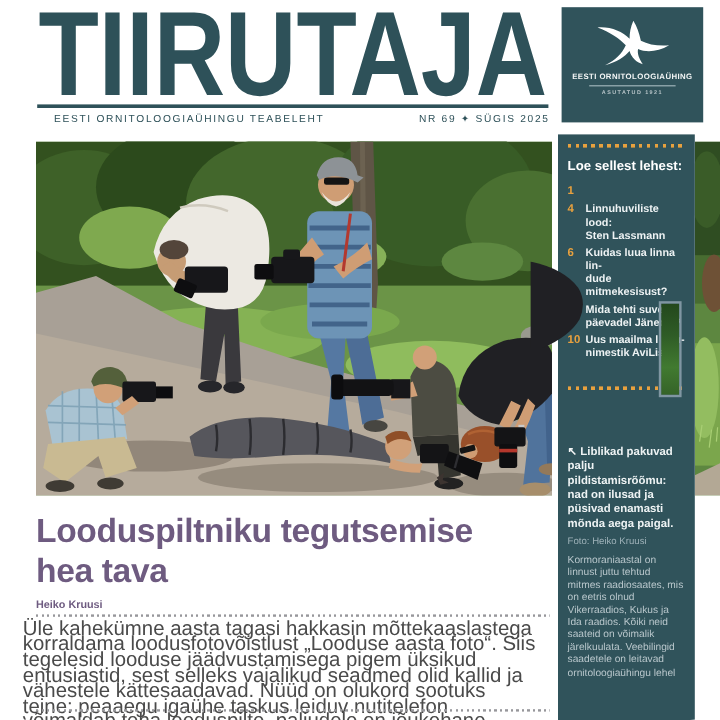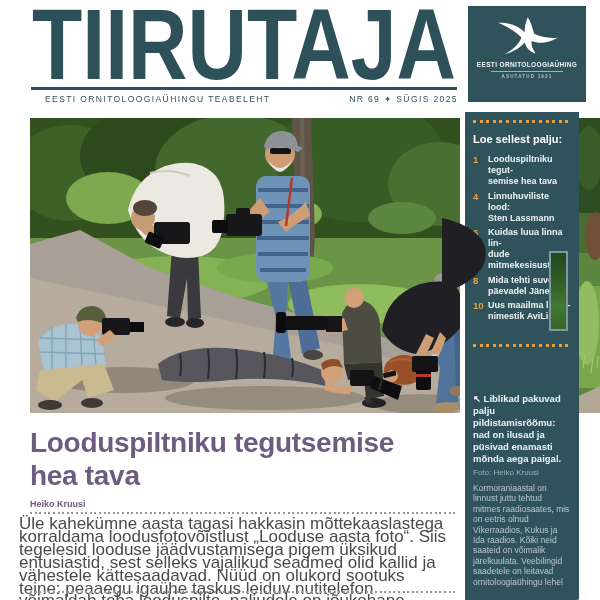--- a/index.html
+++ b/index.html
@@ -235,28 +235,24 @@
         <line x1="12" y1="255" x2="14" y2="240"></line>
         <line x1="18" y1="250" x2="19" y2="238"></line>
       </g>
     <path d="M0 278 L21 268 L21 295 L0 295 Z" fill="#b3a895"></path>
   </svg>
 
   <div class="inset-photo"></div>
 
   <div class="sidebar">
     <div class="dots-o"></div>
-    <div class="toc-heading">Loe sellest palju:</div>
+    <div class="toc-heading">Loe sellest lehest:</div>
 
     <div class="toc-item">
       <div class="toc-num">1</div>
-      <div class="toc-lines">
-        <div>Looduspiltniku tegut-</div>
-          <div>semise hea tava</div>
-      </div>
     </div>
     <div class="toc-item">
       <div class="toc-num">4</div>
       <div class="toc-lines">
         <div>Linnuhuviliste lood:</div>
           <div>Sten Lassmann</div>
       </div>
     </div>
     <div class="toc-item">
       <div class="toc-num">6</div>

